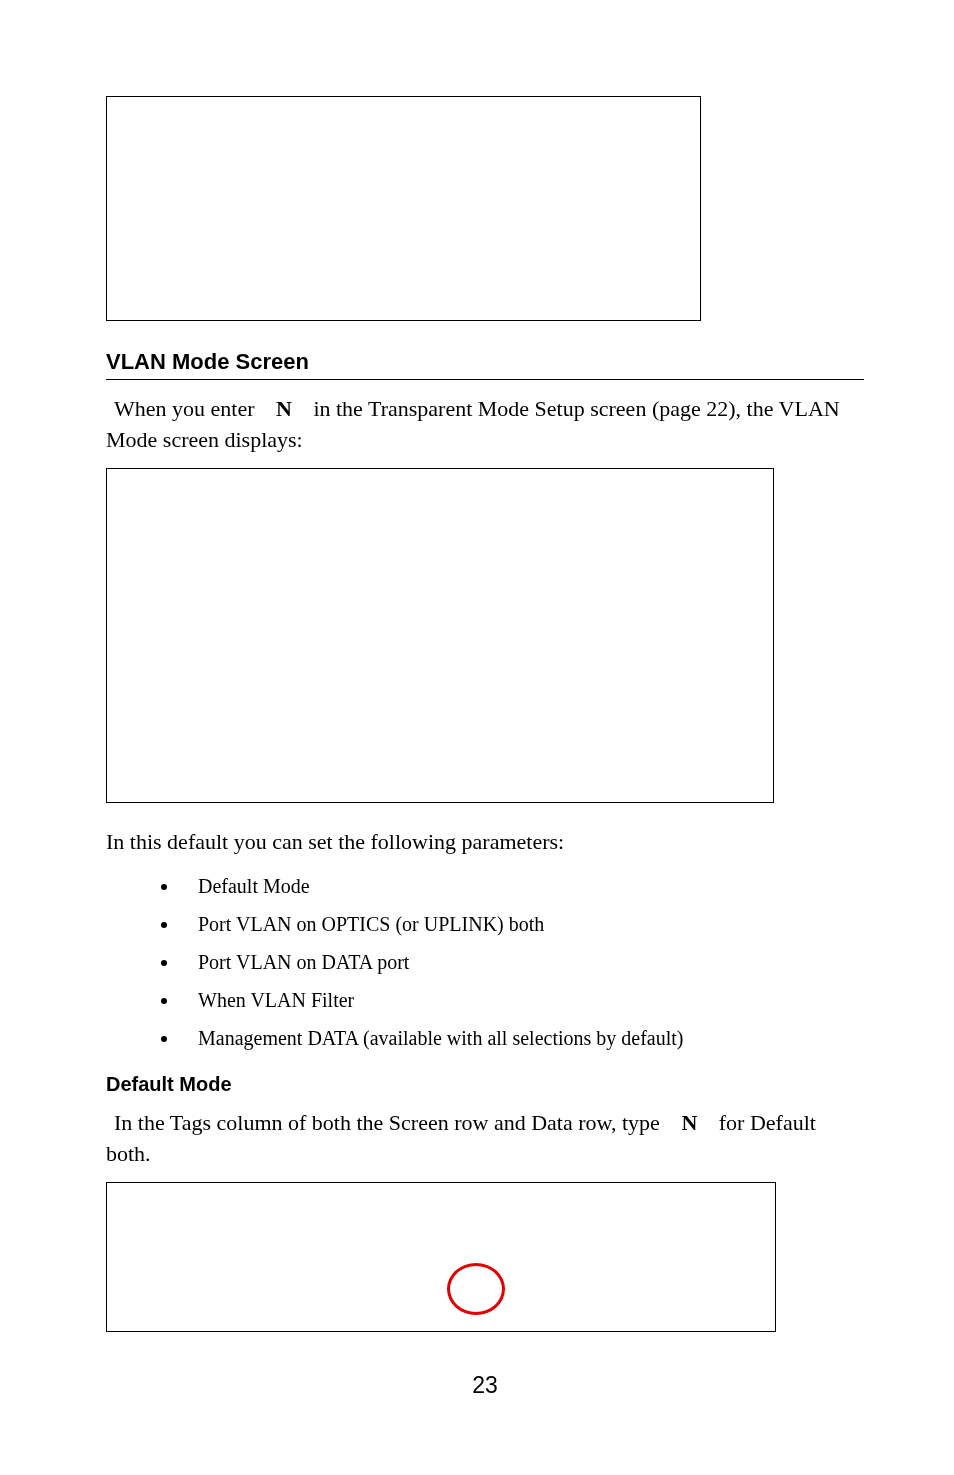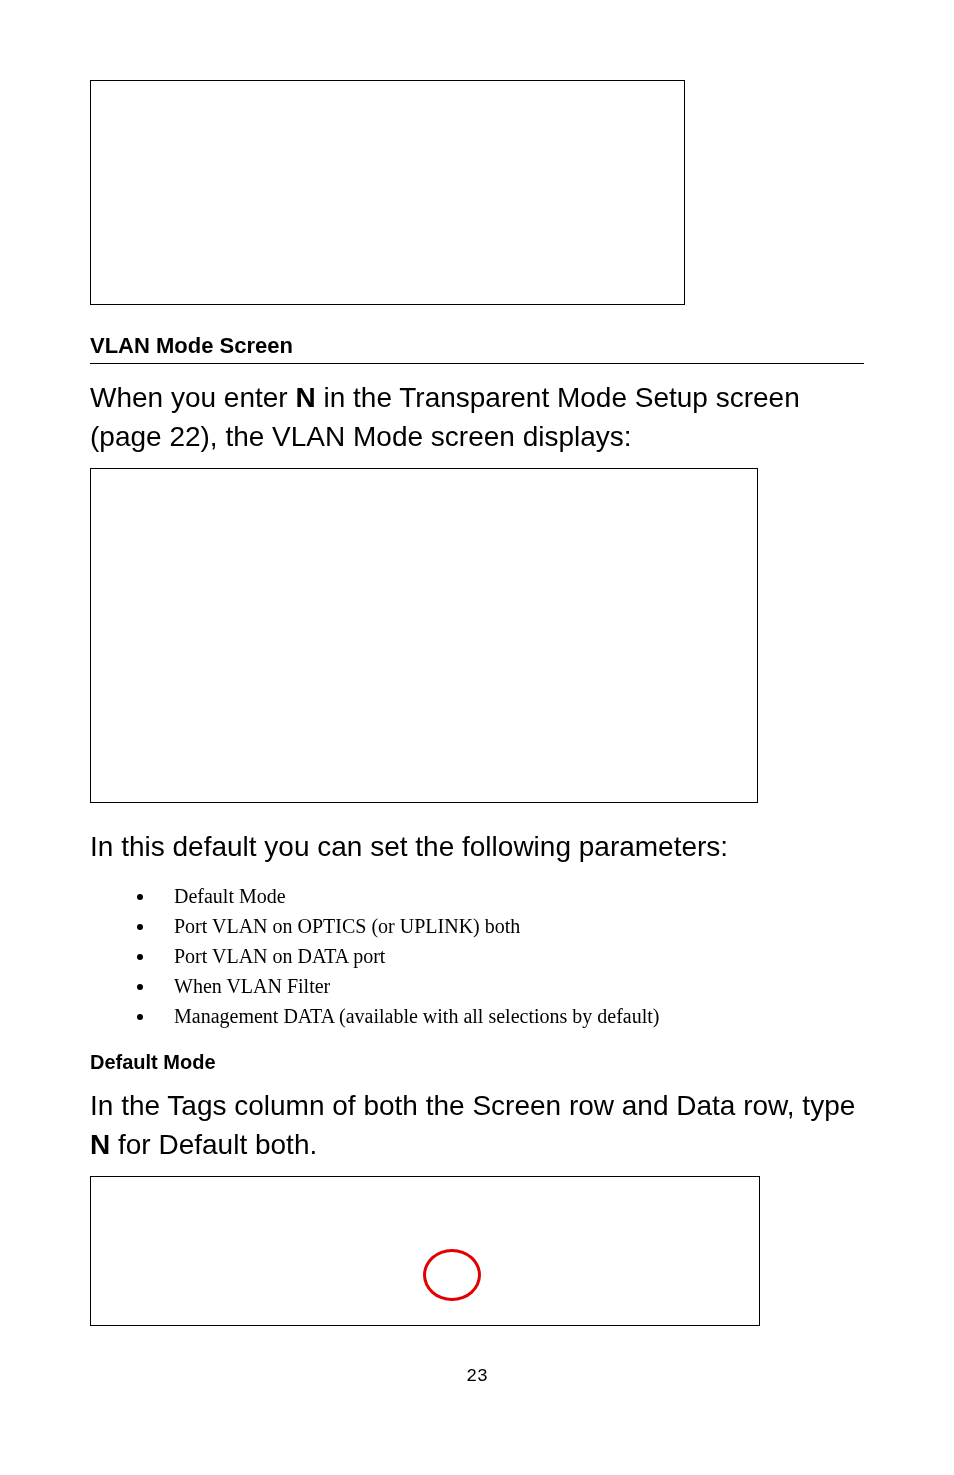--- a/index.html
+++ b/index.html
@@ -1,17 +1,17 @@
 <!DOCTYPE html>
 <html><head>
   <meta charset="utf-8">
   <style>
     * {
       box-sizing: border-box;
-      margin: 0;
+      margin: 8px;
       padding: 0;
     }
     body {
       font-family: Arial, Helvetica, sans-serif;
       background: #fff;
       width: 954px;
       margin: 0 auto;
       padding: 80px 90px 40px 90px;
       color: #000;
     }
@@ -44,22 +44,22 @@
       margin-bottom: 14px;
     }
     .subheading {
       font-family: Arial, Helvetica, sans-serif;
       font-weight: bold;
       font-size: 20px;
       margin-top: 20px;
       margin-bottom: 12px;
     }
     .body-text {
-      font-family: Liberation Sans, sans-serif;
-      font-size: 28px;
+      font-family: Liberation Serif, serif;
+      font-size: 22px;
       line-height: 1.4;
       margin-bottom: 8px;
     }
     .bold {
       font-weight: bold;
     }
     .bullet-list {
       list-style-type: disc;
       margin-top: 14px;
       margin-bottom: 18px;
@@ -74,22 +74,22 @@
     .circle {
       position: absolute;
       width: 58px;
       height: 52px;
       border: 3px solid #e30000;
       border-radius: 50%;
       top: 72px;
       left: 332px;
     }
     .page-number {
-      font-family: Liberation Mono, monospace;
-      font-size: 18px;
+      font-family: Liberation Sans, sans-serif;
+      font-size: 23px;
       text-align: center;
       margin-top: 40px;
     }
   </style>
 </head>
 <body>
 
 <div class="screenshot-box"></div>
 
 <h2 class="heading">VLAN Mode Screen</h2>

